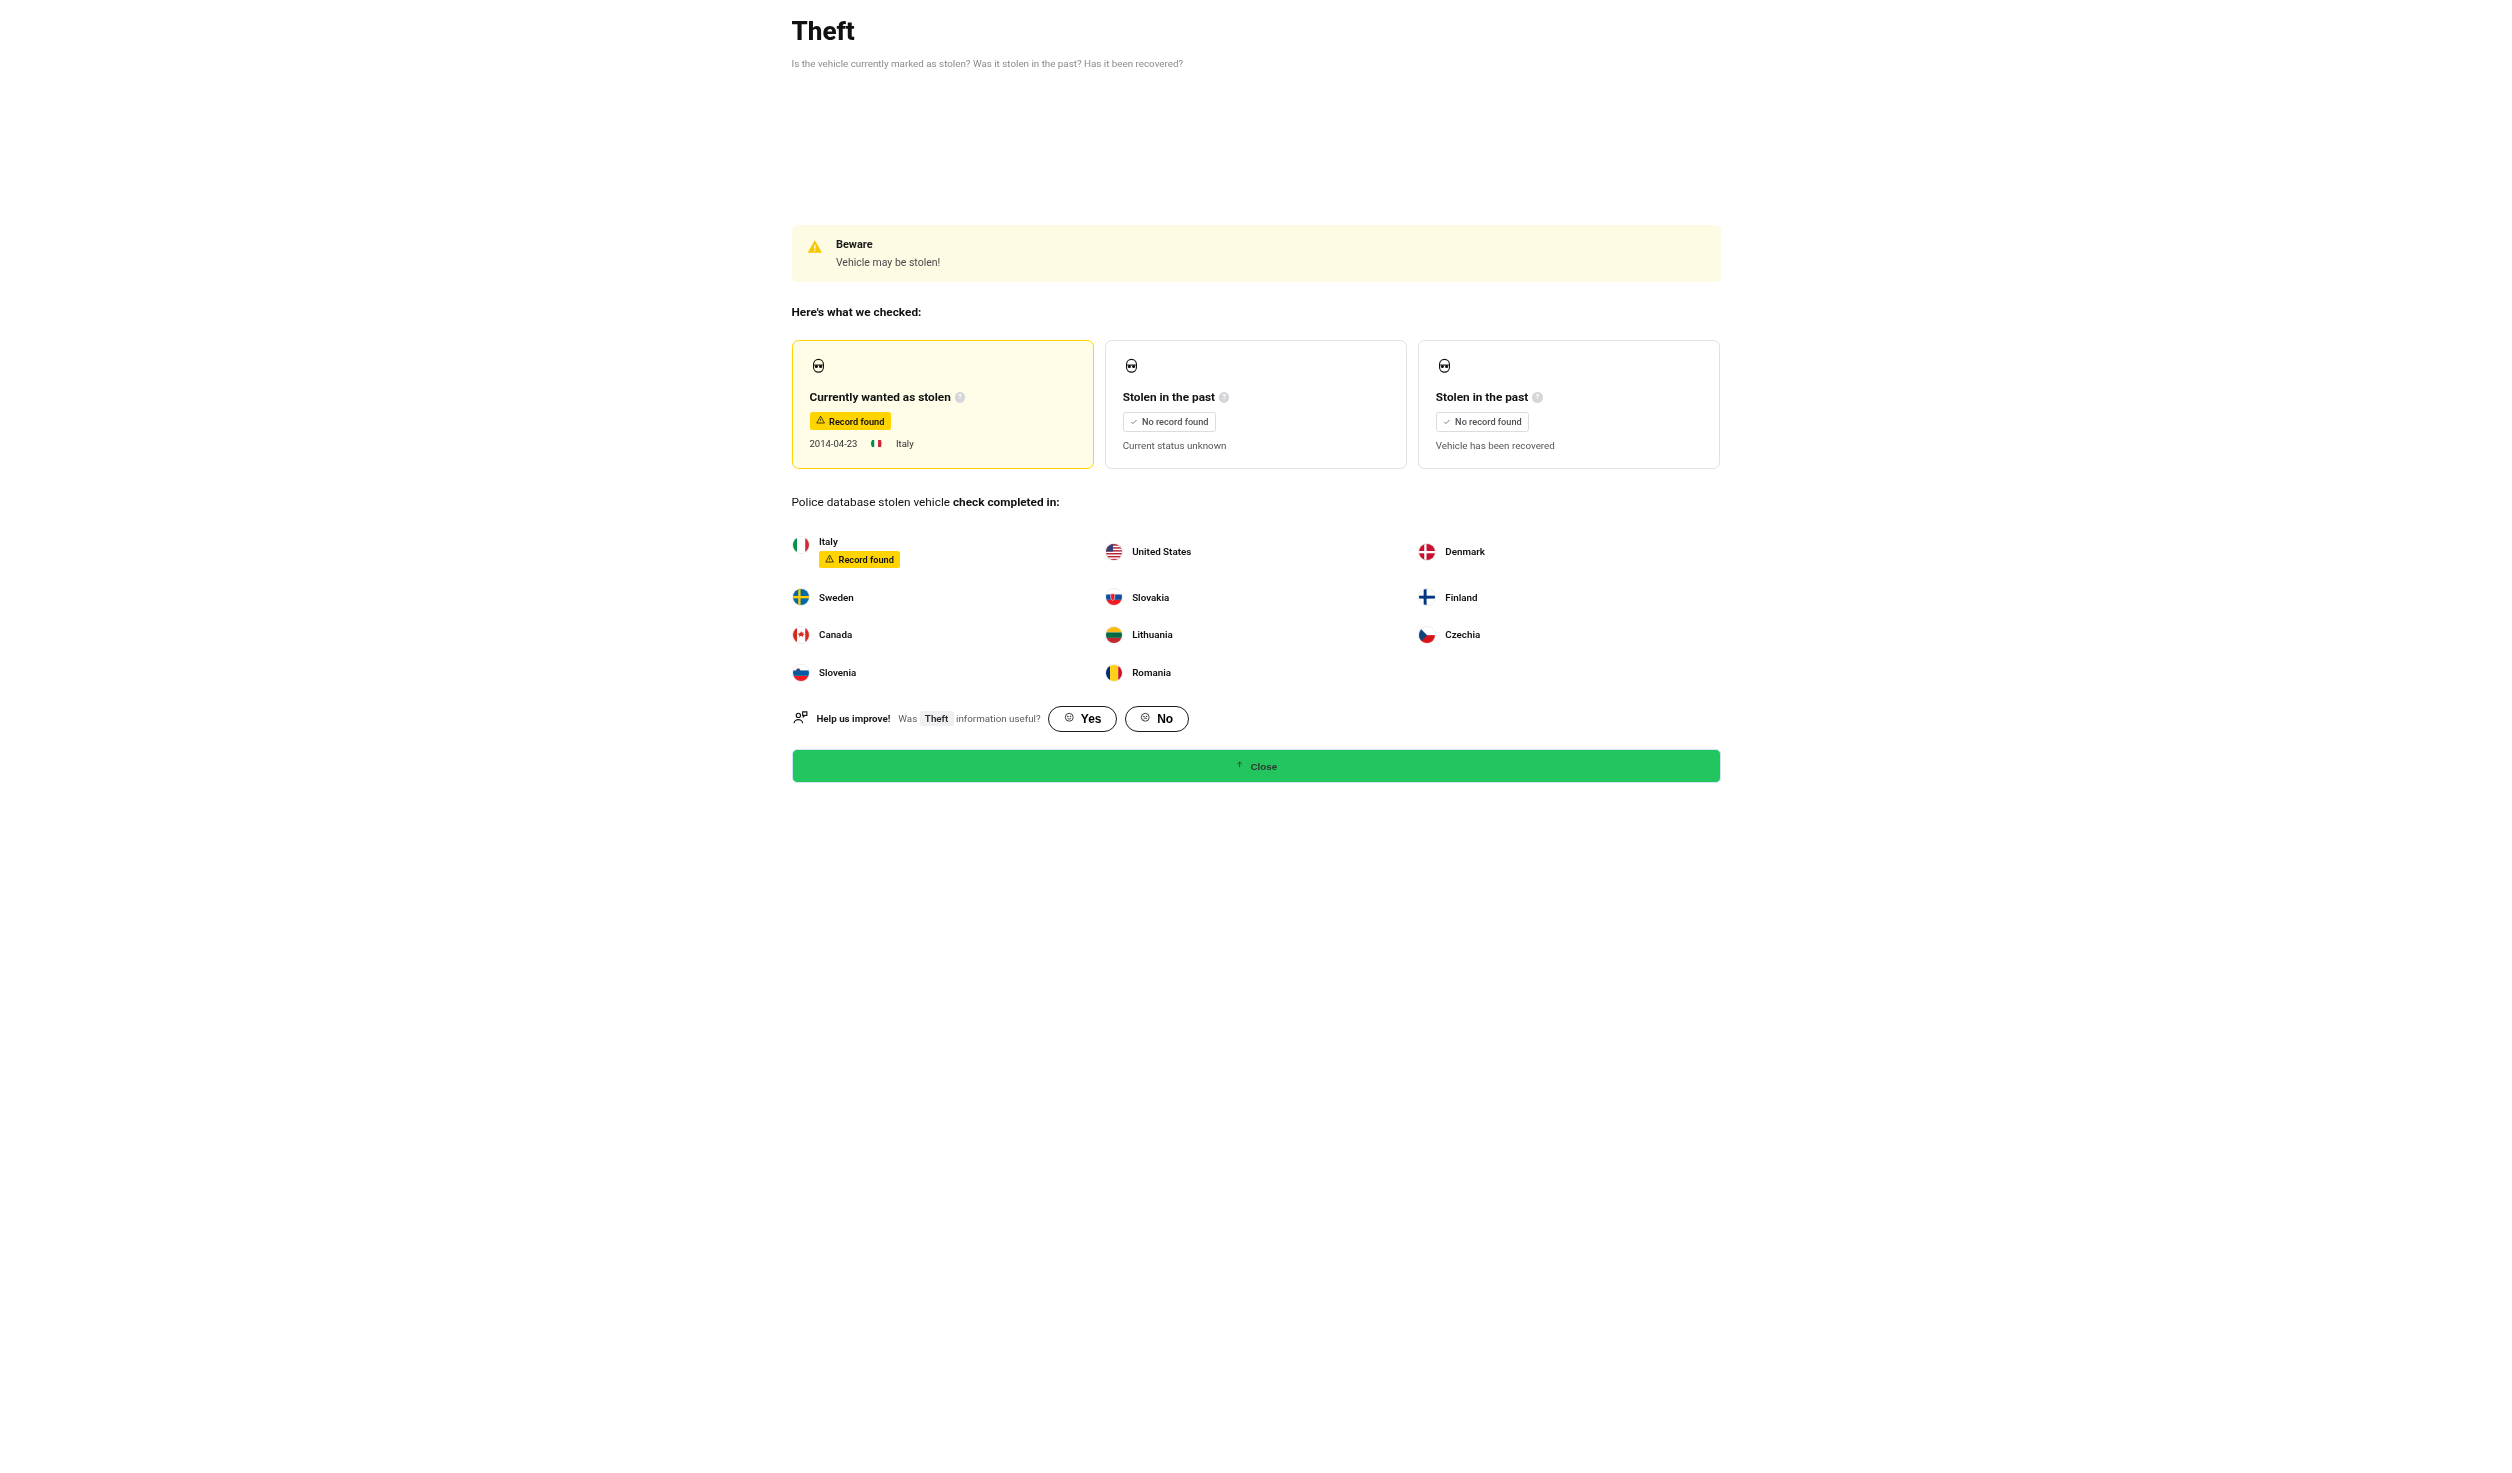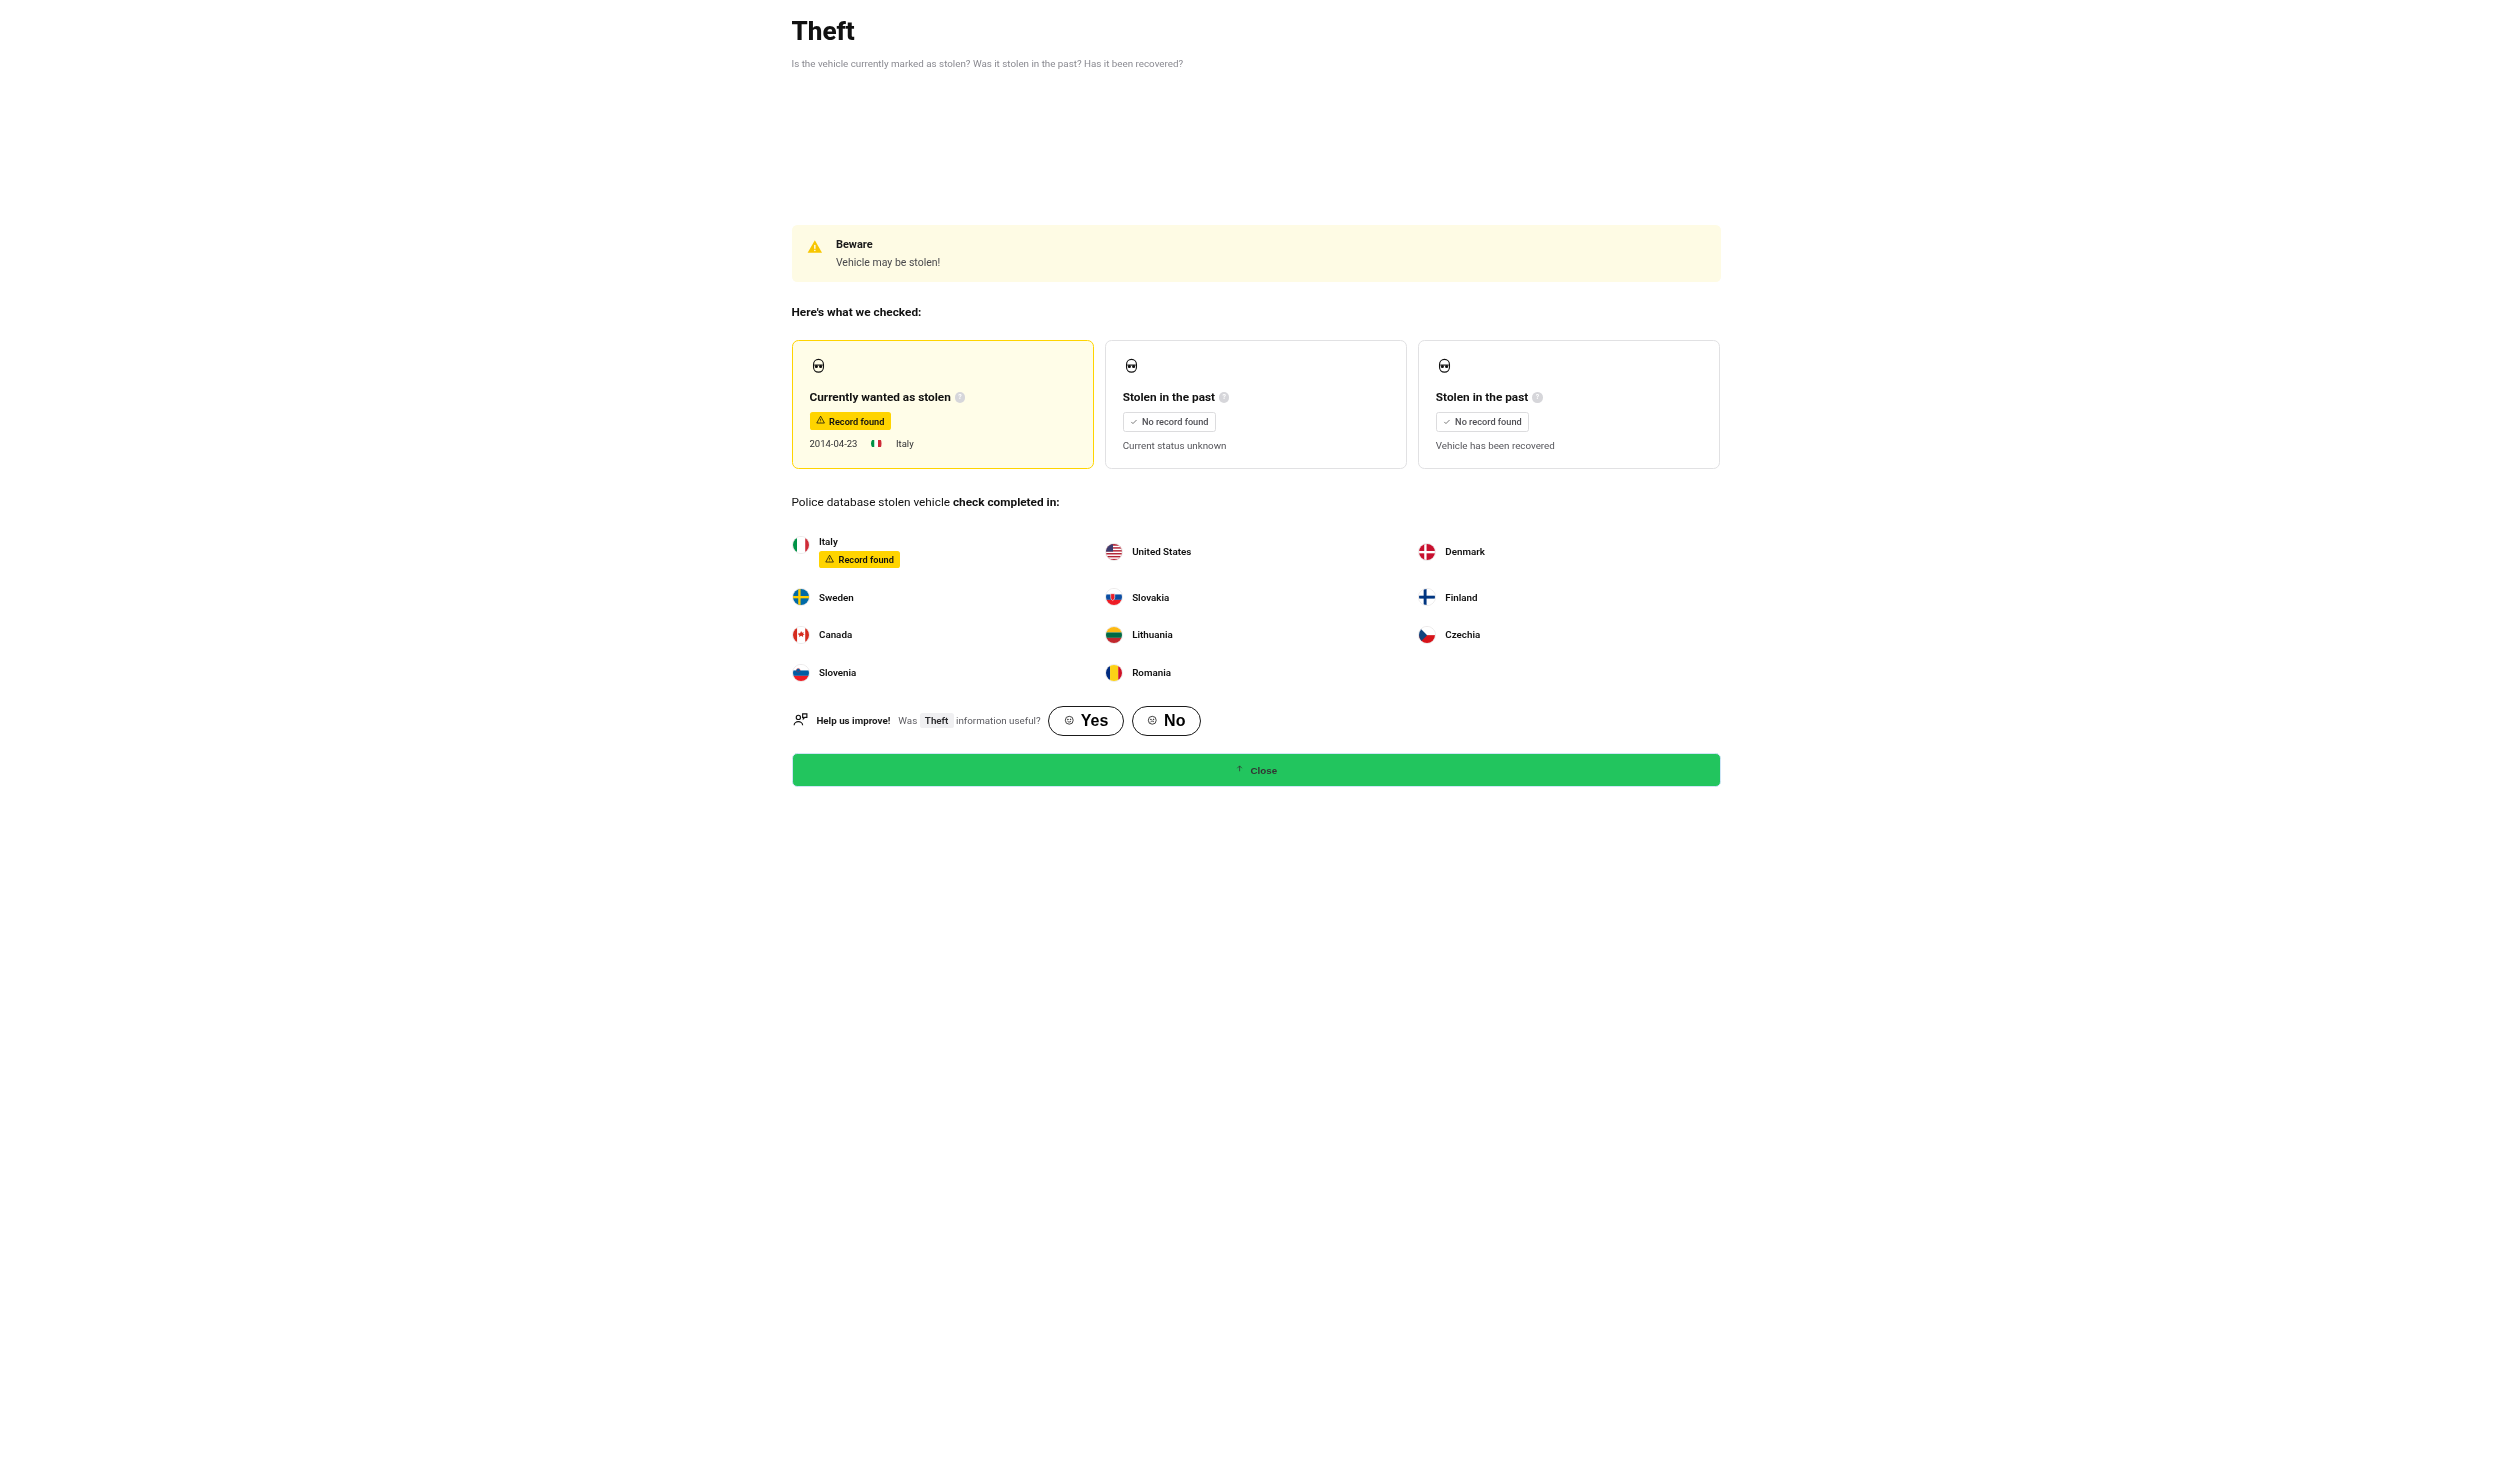--- a/index.html
+++ b/index.html
@@ -180,21 +180,21 @@
     border-radius: 2.6px;
     padding: 2px 5.2px;
     font-weight: 600;
     color: #2a2a2d;
   }
   .fb-button {
     border: 0.7px solid #1a1a1a;
     background: #fff;
     border-radius: 654px;
     padding: 5.2px 14.4px;
-    font-size: 16px;
+    font-size: 12px;
     font-weight: 600;
     display: inline-flex;
     align-items: center;
     gap: 6.5px;
     cursor: pointer;
   }
   .close-button {
     width: 100%;
     border: 0.7px solid #cfe6f7;
     background: #22c55e;

